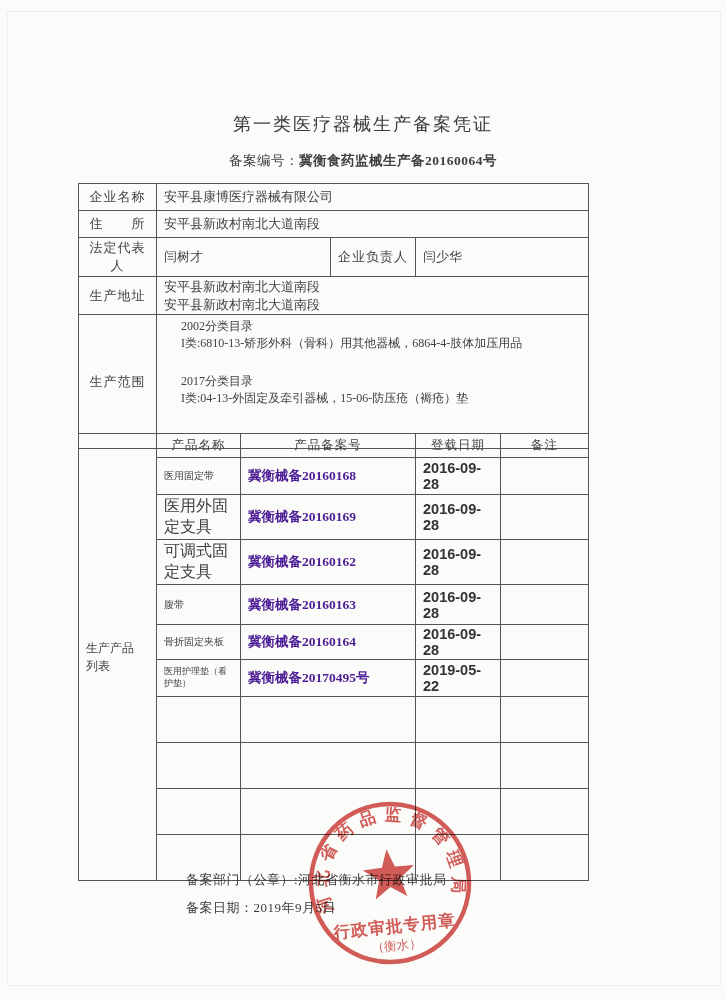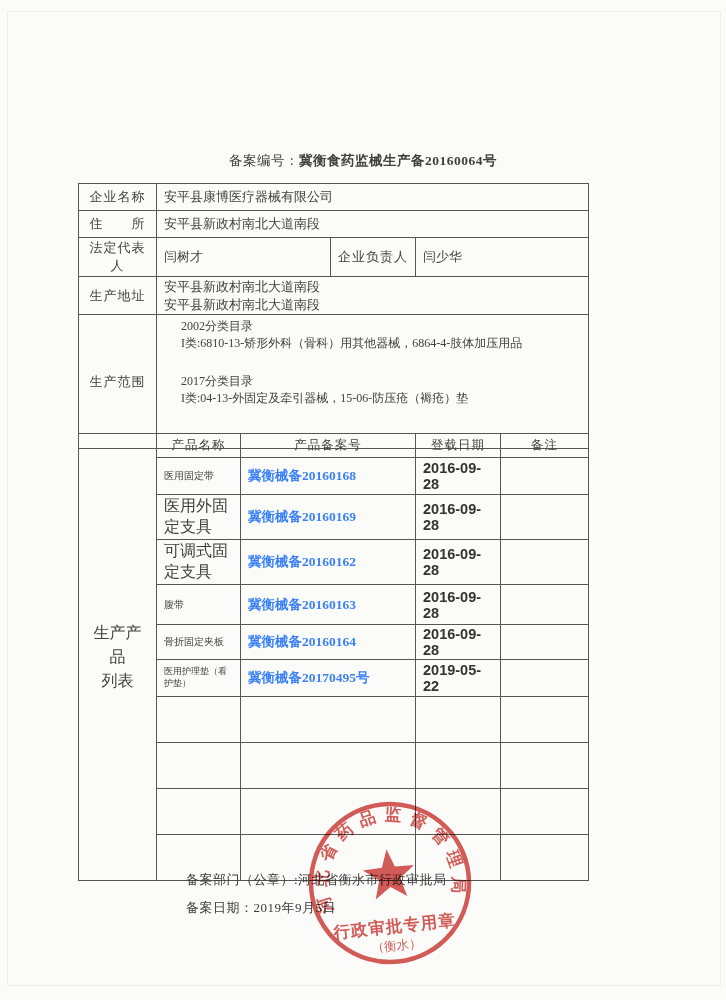--- a/index.html
+++ b/index.html
@@ -28,41 +28,42 @@
 
   .info-table{ position:absolute; left:78px; top:183px; width:510px; }
   .info-table .lbl{ text-align:center; font-size:13px; letter-spacing:1px;margin-top:48px; }
   .info-table .val{ font-size:13px; }
   .addr-lines div{ line-height:1.35; }
   .scope-cell{ vertical-align:top; font-size:12px; line-height:1.45; padding-top:3px;padding-left:24px; }
   .scope-gap{ height:20px; }
 
   .prod-table{ position:absolute; left:78px; top:433px; width:510px; }
   .prod-table th{ font-size:12.5px; text-align:center; letter-spacing:1px; }
-  .section-label{ text-align:center; font-size:16px; line-height:1.5; }
+  .section-label{ text-align:left; font-size:12px; line-height:1.5; }
   .c-name{ font-size:10px; }
   .c-name.sz-s{ font-size:16px; }
   .c-name.sz-xs{ font-size:9px; line-height:1.3; }
-  .c-rec{ font-size:13.5px; font-weight:600; color:#3b82f6; }
+  .c-rec{ font-size:13.5px; font-weight:600; color:#4c1d95; }
   .c-date{ font-size:14.5px; font-weight:600; color:#333; font-family:"Liberation Sans", sans-serif; }
 
   .footer{ position:absolute; left:186px; top:871px; font-size:13px; color:#3b3b3b; }
   .footer div{ margin-bottom:10px; letter-spacing:.5px; }
 
   .stamp{
     position:absolute; left:305px; top:798px; width:170px; height:170px;
     mix-blend-mode:multiply; opacity:.87; z-index:5; pointer-events:none;
   }
   .stamp text{ font-family:"Liberation Serif", serif; }
 </style>
 </head>
 <body>
 
 <div class="page">
 
+  <div class="doc-title">第一类医疗器械生产备案凭证</div>
 
   <div class="filing-line">
     <span>备案编号：</span><span class="filing-number">冀衡食药监械生产备20160064号</span>
   </div>
 
   <table class="info-table">
     <colgroup>
         <col style="width:78px">
         <col style="width:174px">
         <col style="width:85px">

